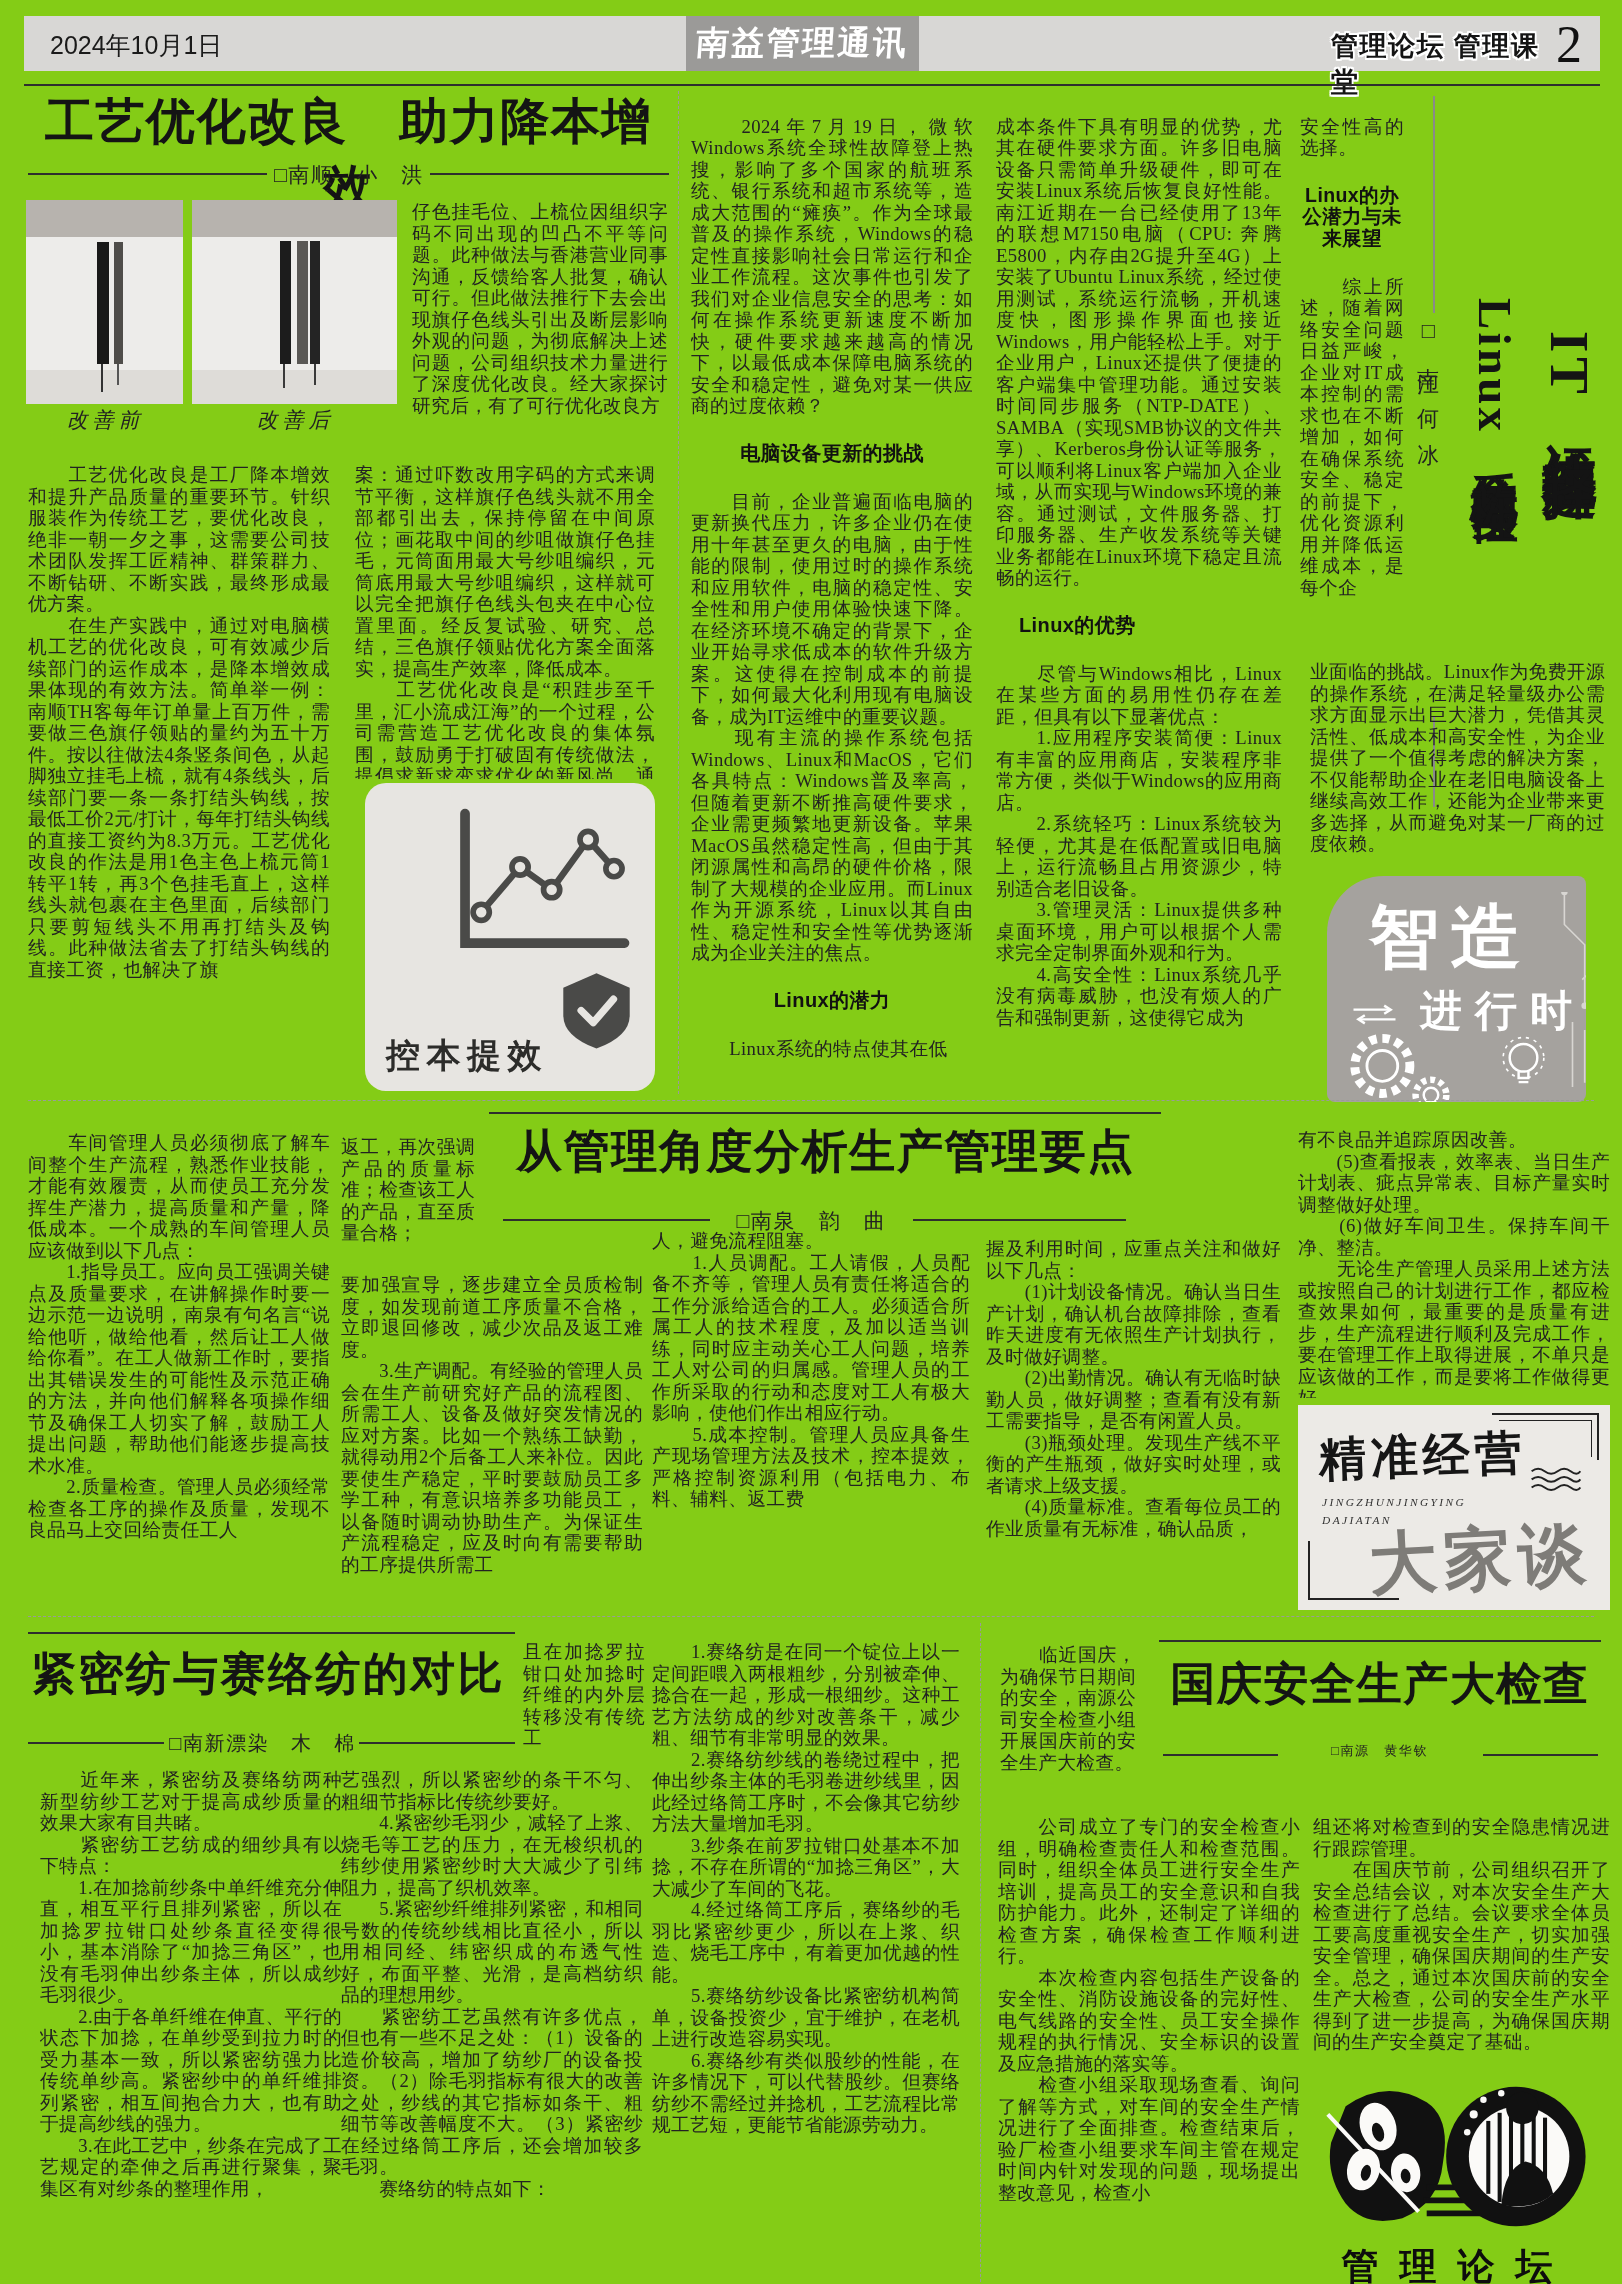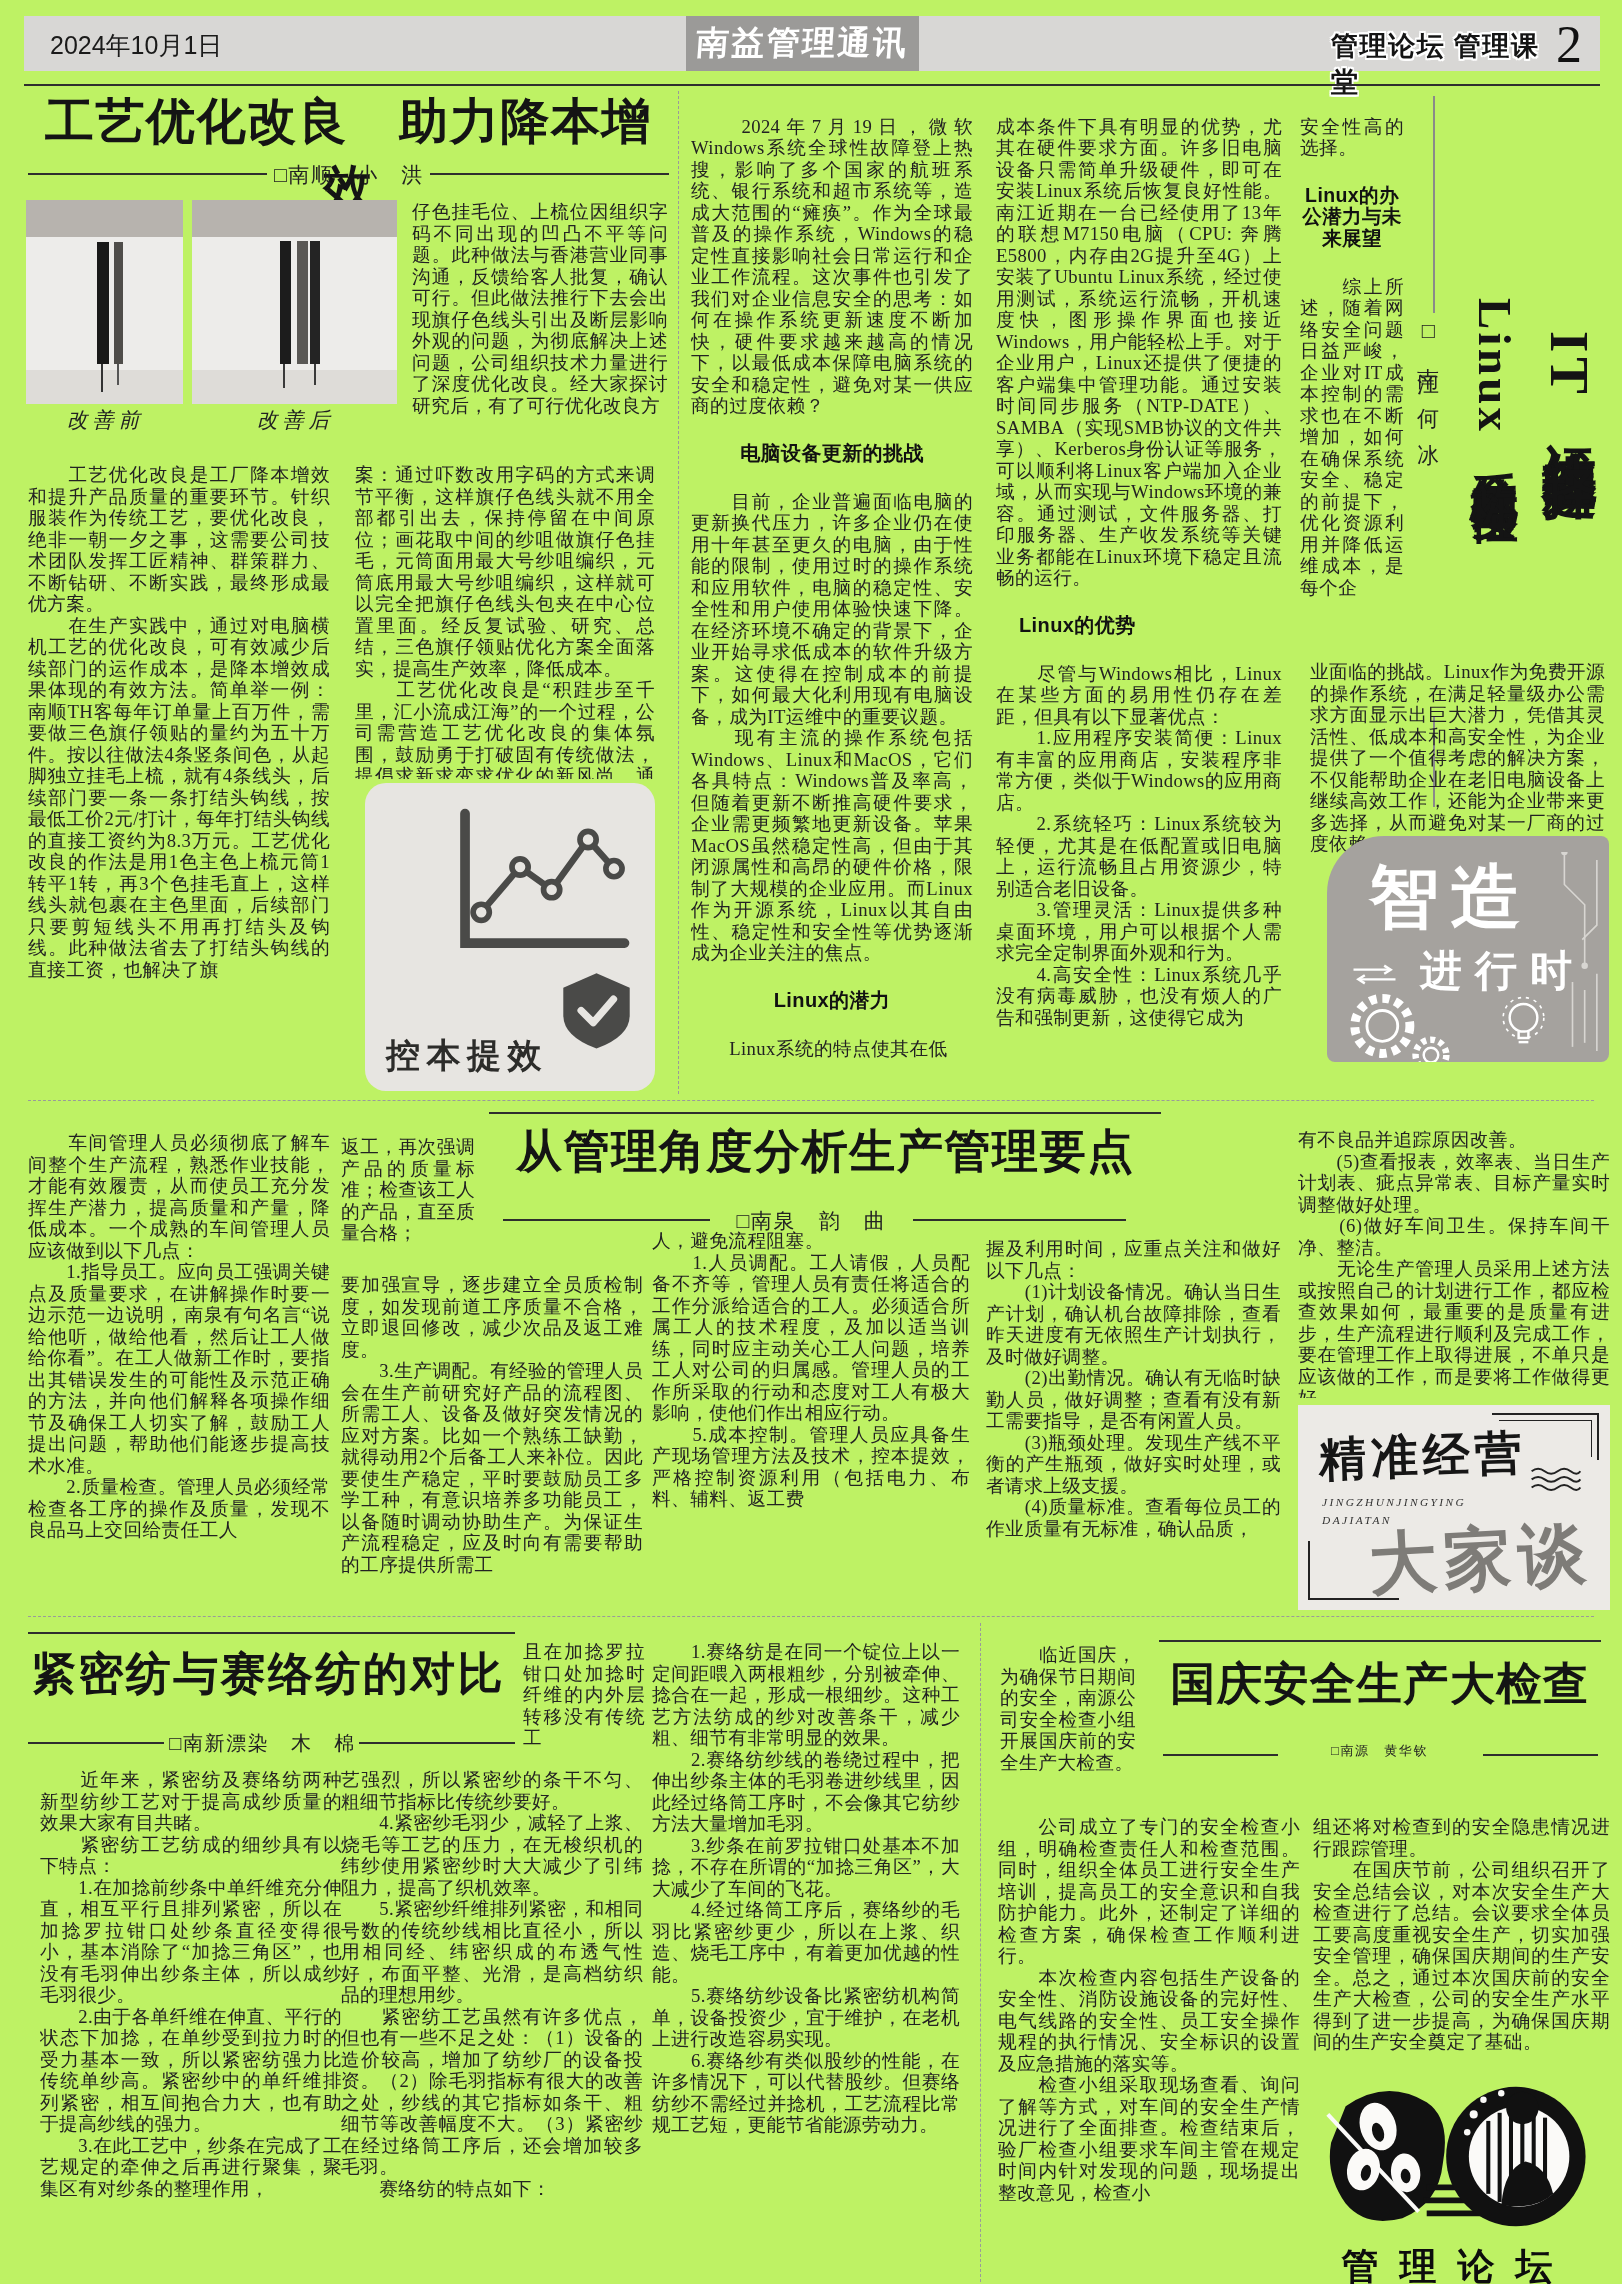--- a/index.html
+++ b/index.html
@@ -1,16 +1,16 @@
 <!DOCTYPE html>
 <html style="font-size:13px"><head>
 <meta charset="utf-8">
 <style>
   html,body{margin:0;padding:0;background:#e9e7e3;}
-  #page{position:relative;width:1623px;height:2284px;background:#bef264;margin:0 auto;
+  #page{position:relative;width:1623px;height:2284px;background:#84cc16;margin:0 auto;
         font-family:"Liberation Serif","DejaVu Serif",serif;color:#1b1b1b;overflow:hidden;}
   .abs{position:absolute;}
   .body-col{font-size:18.7px;line-height:21.5px;text-align:justify;white-space:pre-line;
             letter-spacing:0.4px;color:#222;overflow:hidden;}
   .subhead{font-family:"Liberation Sans","DejaVu Sans",sans-serif;font-weight:bold;
            text-align:center;font-size:20px;margin:4.9px 0;white-space:normal;color:#111;}
   .subhead-left{text-align:left;}
   .headline{font-weight:900;color:#141414;letter-spacing:1.6px;text-align:center;
             font-family:"Liberation Serif",serif;}
   .byline{font-size:21px;color:#222;text-align:center;letter-spacing:1.6px;}
@@ -109,21 +109,21 @@
 
   <div class="abs grayrule" style="left:1433px;top:96px;width:1.6px;height:217px;"></div>
   <div class="abs vert" style="left:1413px;top:318px;height:389px;font-size:22px;letter-spacing:6.5px;color:#222;">□南江　何　冰</div>
   <div class="abs grayrule" style="left:1433px;top:716px;width:1.6px;height:91px;"></div>
 
   <div class="abs vert headline" style="left:1532px;top:162px;height:495px;font-size:55px;letter-spacing:4.9px;">IT运维的新选择：</div>
   <div class="abs vert headline" style="left:1464px;top:96px;height:568px;font-size:47px;letter-spacing:3.2px;">Linux系统的高效与安全性</div>
 
   <div class="abs body-col" style="left:1310px;top:661px;width:295px;height:196px;">业面临的挑战。Linux作为免费开源的操作系统，在满足轻量级办公需求方面显示出巨大潜力，凭借其灵活性、低成本和高安全性，为企业提供了一个值得考虑的解决方案，不仅能帮助企业在老旧电脑设备上继续高效工作，还能为企业带来更多选择，从而避免对某一厂商的过度依赖。</div>
 
-  <div class="abs" style="left:1327px;top:836px;width:282px;height:226px;background:#a5a29e;border-radius:57px 8px 8px 8px;overflow:hidden;">
+  <div class="abs" style="left:1327px;top:876px;width:259px;height:226px;background:#a5a29e;border-radius:57px 8px 8px 8px;overflow:hidden;">
     <div class="abs" style="left:42px;top:14.6px;font-size:70px;font-weight:900;color:#fff;letter-spacing:11.4px;font-family:'Liberation Sans',sans-serif;">智造</div>
     <svg class="abs" style="left:23px;top:128px;" width="49" height="21" viewBox="0 0 60 26">
       <line x1="4" y1="7" x2="48" y2="7" stroke="#fff" stroke-width="3"></line>
         <polyline points="42,2 50,7 42,12" fill="none" stroke="#fff" stroke-width="3"></polyline>
       <line x1="12" y1="19" x2="56" y2="19" stroke="#fff" stroke-width="3"></line>
         <polyline points="18,14 10,19 18,24" fill="none" stroke="#fff" stroke-width="3"></polyline>
     </svg>
     <div class="abs" style="left:93px;top:107px;font-size:42px;font-weight:900;color:#fff;letter-spacing:13px;font-family:'Liberation Sans',sans-serif;">进行时</div>
     <svg class="abs" style="left:4.9px;top:151px;" width="142" height="77" viewBox="0 0 175 95">
       <circle cx="62" cy="48" r="34" fill="none" stroke="#fff" stroke-width="11" stroke-dasharray="9 7"></circle>

